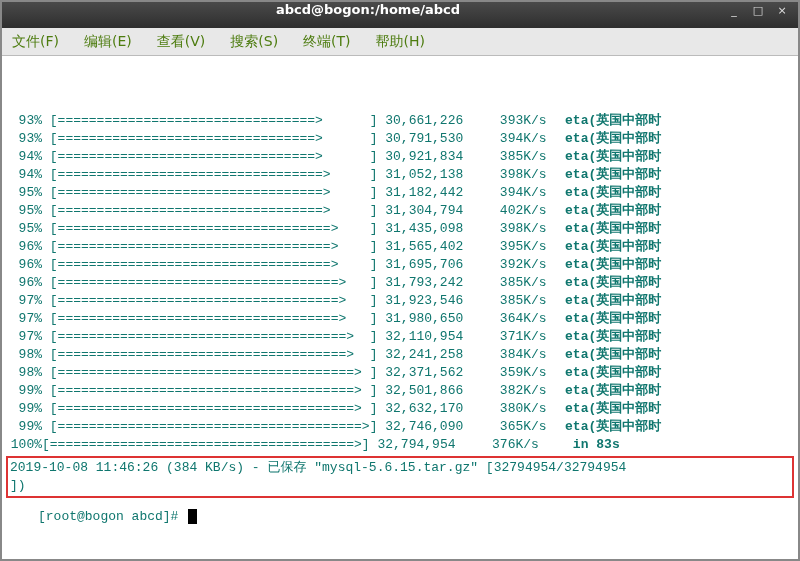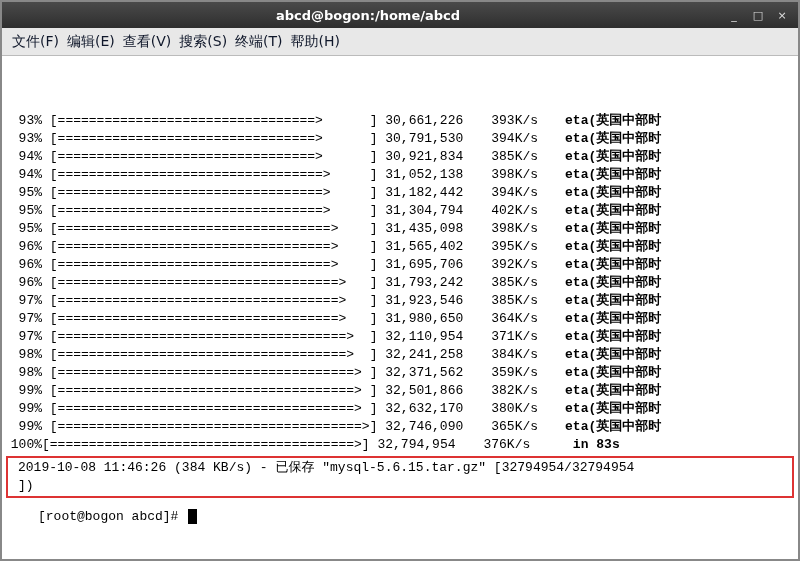--- a/index.html
+++ b/index.html
@@ -1,32 +1,32 @@
 <!DOCTYPE html>
 <html><head>
 <meta charset="utf-8">
 <style>
   * { margin: 0; padding: 0; box-sizing: border-box; }
   html, body { width: 800px; height: 561px; overflow: hidden; font-family: "Liberation Mono","DejaVu Sans Mono",monospace; background:#fff; }
   .outer { border:2px solid #888; width:800px; height:561px; background:#f5f5f5; display:flex; flex-direction:column; }
-  .titlebar { height:26px; background:linear-gradient(#4a4a4a,#2e2e2e); color:#fff; display:flex; align-items:center; font-size:13px; font-family:"DejaVu Sans",sans-serif; }
+  .titlebar { height:26px; background:linear-gradient(#4a4a4a,#2e2e2e); color:#fff; display:flex; align-items:flex-start; font-size:13px; font-family:"DejaVu Sans",sans-serif; }
   .titlebar .spacer-left{width:10px;}
   .titlebar .title{flex:1;text-align:center;font-weight:bold;}
   .win-controls{display:flex;gap:4px;padding-right:6px;}
   .win-btn{width:20px;height:16px;display:flex;align-items:center;justify-content:center;color:#ddd;font-size:11px;cursor:pointer;}
-  .menubar{height:28px;background:#e8e8e8;border-bottom:1px solid #bbb;display:flex;align-items:center;gap:8px;padding:0 10px;font-size:14px;font-family:"DejaVu Sans",sans-serif;color:#0f172a;}
+  .menubar{height:28px;background:#e8e8e8;border-bottom:1px solid #bbb;display:flex;align-items:center;gap:25px;padding:0 10px;font-size:14px;font-family:"DejaVu Sans",sans-serif;color:#4d7c0f;}
   .menu-item{cursor:pointer;}
-  .term{flex:1;background:#fff;color:#000000;font-size:13px;line-height:18px;padding:2px 4px;overflow:hidden;white-space:pre;}
+  .term{flex:1;background:#fff;color:#0f766e;font-size:13px;line-height:18px;padding:2px 4px;overflow:hidden;white-space:pre;}
   .row{display:flex;}
   .pct{width:36px;text-align:right;}
   .bar{flex:0 0 auto;}
   .bytes{width:100px;text-align:left;}
-  .speed{width:70px;text-align:left;padding-left:6px;}
+  .speed{width:70px;text-align:center;padding-left:6px;}
   .eta{padding-left:2px;font-weight:bold;}
-  .saved-box{border:2px solid #d33; padding:1px 10px; margin:2px 0;}
+  .saved-box{border:2px solid #d33; padding:1px 2px; margin:2px 0;}
   .prompt-line{margin-top:10px;margin-left:32px;}
   .cursor{display:inline-block;width:9px;height:15px;background:#000;vertical-align:middle;margin-left:2px;}
 </style>
 </head>
 <body>
 
 <div class="outer">
 
   <div class="titlebar">
     <div class="spacer-left"></div>

